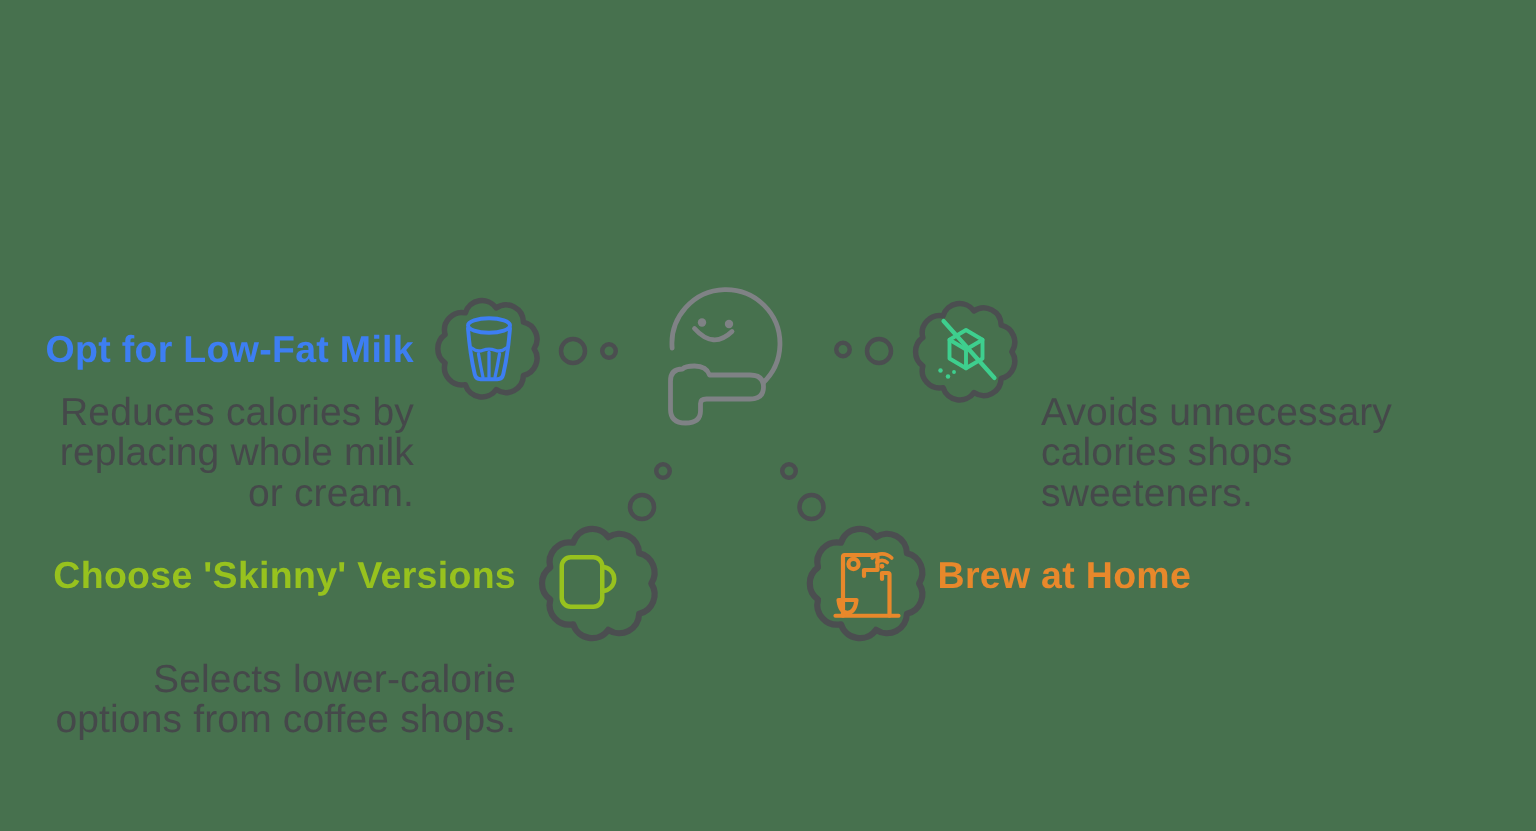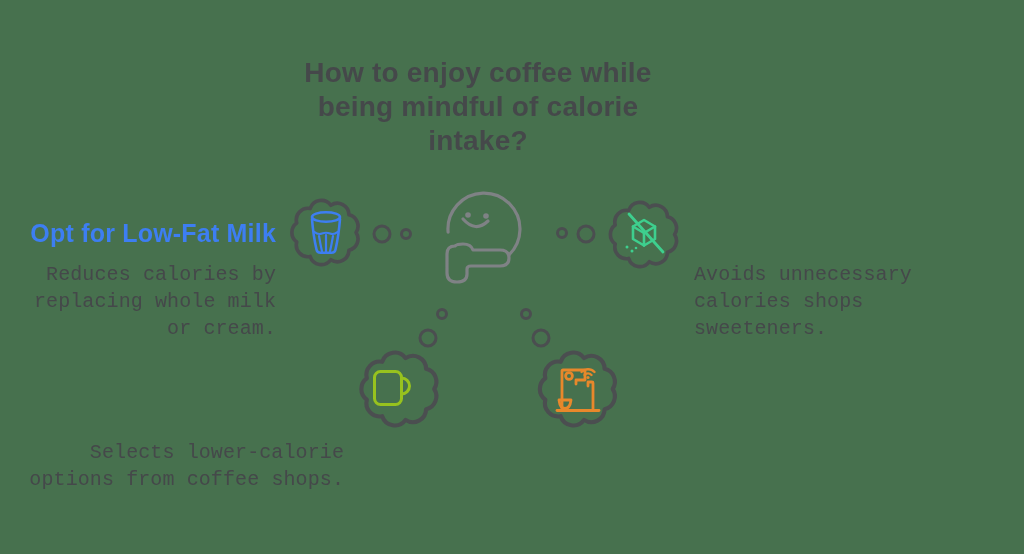--- a/index.html
+++ b/index.html
@@ -1,37 +1,32 @@
 <!DOCTYPE html>
 <html><head>
 <meta charset="utf-8">
 <style>
   html,body{margin:0;padding:0;}
   body{font-family:"Liberation Sans","DejaVu Sans",sans-serif;}
   .canvas{position:relative;width:1024px;height:554px;overflow:hidden;}
   .abs{position:absolute;}
   .title{left:268px;top:56px;width:420px;text-align:center;font-size:28px;line-height:34px;font-weight:bold;letter-spacing:0.2px;}
   .heading{font-size:25px;font-weight:bold;white-space:nowrap;letter-spacing:0.2px;}
-  .desc{font-size:20px;line-height:27px;letter-spacing:0.1px;font-family:Liberation Mono, monospace;}
+  .desc{font-size:26px;line-height:27px;letter-spacing:0.1px;}
   .align-r{text-align:right;}
   .align-l{text-align:left;}
   svg{display:block;overflow:visible;}
   .cloud-wrap{pointer-events:none;}
   .cloud-svg,.icon-svg{position:absolute;left:0;top:0;}
 </style>
 </head>
 <body>
 
 <div class="canvas" style="background-color: rgb(71, 113, 78);">
 
-  <div class="abs title" style="color: rgb(69, 72, 74);">
-    <div>How to enjoy coffee while</div>
-    <div>being mindful of calorie</div>
-    <div>intake?</div>
-  </div>
 
   <svg class="abs" style="left: 0px; top: 0px; color: rgb(75, 78, 80);" width="1024" height="554" viewBox="0 0 1024 554">
     <g fill="none" stroke="currentColor" stroke-width="3">
       <circle cx="382" cy="234" r="8"></circle>
       <circle cx="406" cy="234" r="4.5"></circle>
       <circle cx="562" cy="233" r="4.5"></circle>
       <circle cx="586" cy="234" r="8"></circle>
       <circle cx="442" cy="314" r="4.5"></circle>
       <circle cx="428" cy="338" r="8"></circle>
       <circle cx="526" cy="314" r="4.5"></circle>
@@ -78,33 +73,35 @@
         <path d="M12,14.5 V27 L23,33.5 V21"></path>
         <path d="M34,14.5 V27 L23,33.5"></path>
         <path d="M8,2 L42,40" stroke-width="2.8"></path>
         <circle cx="6" cy="35" r="1.5" fill="currentColor" stroke="none"></circle>
         <circle cx="11" cy="39" r="1.5" fill="currentColor" stroke="none"></circle>
         <circle cx="15" cy="36" r="1.3" fill="currentColor" stroke="none"></circle>
       </g>
     </svg>
   </div>
 
+  <div class="abs heading align-r" style="right: 680px; top: 370px; color: rgb(151, 194, 30);">Choose 'Skinny' Versions</div>
   <div class="abs desc align-r" style="right: 680px; top: 412px; width: 330px; color: rgb(69, 72, 74); margin-top: 27px;">Selects lower-calorie options from coffee shops.</div>
   <div class="abs cloud-wrap" style="left:357px;top:351px;width:85px;height:76px;">
     <svg class="cloud-svg" width="85" height="76" viewBox="0 0 100 92" style="color: rgb(75, 78, 80);">
       <path d="M92,46 A16,16 0 0 1 82.2,70.4 A16,16 0 0 1 57.3,83.4 A16,16 0 0 1 29,78.9 A16,16 0 0 1 10.5,59 A16,16 0 0 1 10.5,33 A16,16 0 0 1 29,13.1 A16,16 0 0 1 57.3,8.6 A16,16 0 0 1 82.2,21.6 A16,16 0 0 1 92,46 Z" fill="none" stroke="currentColor" stroke-width="5" stroke-linejoin="round"></path>
     </svg>
     <svg class="icon-svg" style="left: 16px; top: 19px; color: rgb(151, 194, 30);" width="43" height="36" viewBox="0 0 43 36">
       <g fill="none" stroke="currentColor" stroke-width="3" stroke-linecap="round" stroke-linejoin="round">
         <rect x="1.5" y="1.5" width="27" height="33" rx="6"></rect>
         <path d="M28.5,8 A8,8 0 0 1 28.5,24"></path>
       </g>
     </svg>
   </div>
 
+  <div class="abs heading align-l" style="left: 625px; top: 370px; color: rgb(232, 136, 43);">Brew at Home</div>
   <div class="abs cloud-wrap" style="left:535px;top:351px;width:86px;height:76px;">
     <svg class="cloud-svg" width="86" height="76" viewBox="0 0 100 92" style="color: rgb(75, 78, 80);">
       <path d="M92,46 A16,16 0 0 1 82.2,70.4 A16,16 0 0 1 57.3,83.4 A16,16 0 0 1 29,78.9 A16,16 0 0 1 10.5,59 A16,16 0 0 1 10.5,33 A16,16 0 0 1 29,13.1 A16,16 0 0 1 57.3,8.6 A16,16 0 0 1 82.2,21.6 A16,16 0 0 1 92,46 Z" fill="none" stroke="currentColor" stroke-width="5" stroke-linejoin="round"></path>
     </svg>
     <svg class="icon-svg" style="left: 20px; top: 16px; color: rgb(232, 136, 43);" width="47" height="47" viewBox="0 0 47 47">
       <g fill="none" stroke="currentColor" stroke-width="2.8" stroke-linecap="round" stroke-linejoin="round">
         <path d="M2,43.5 H44"></path>
         <path d="M7,43.5 V4 Q7,3 8,3 H29 Q30,3 30,4 V13 H21 V17"></path>
         <circle cx="14" cy="9" r="3.4"></circle>
         <path d="M4,33 Q5,41.5 10,41.5 Q15,41.5 16,33 Z"></path>

